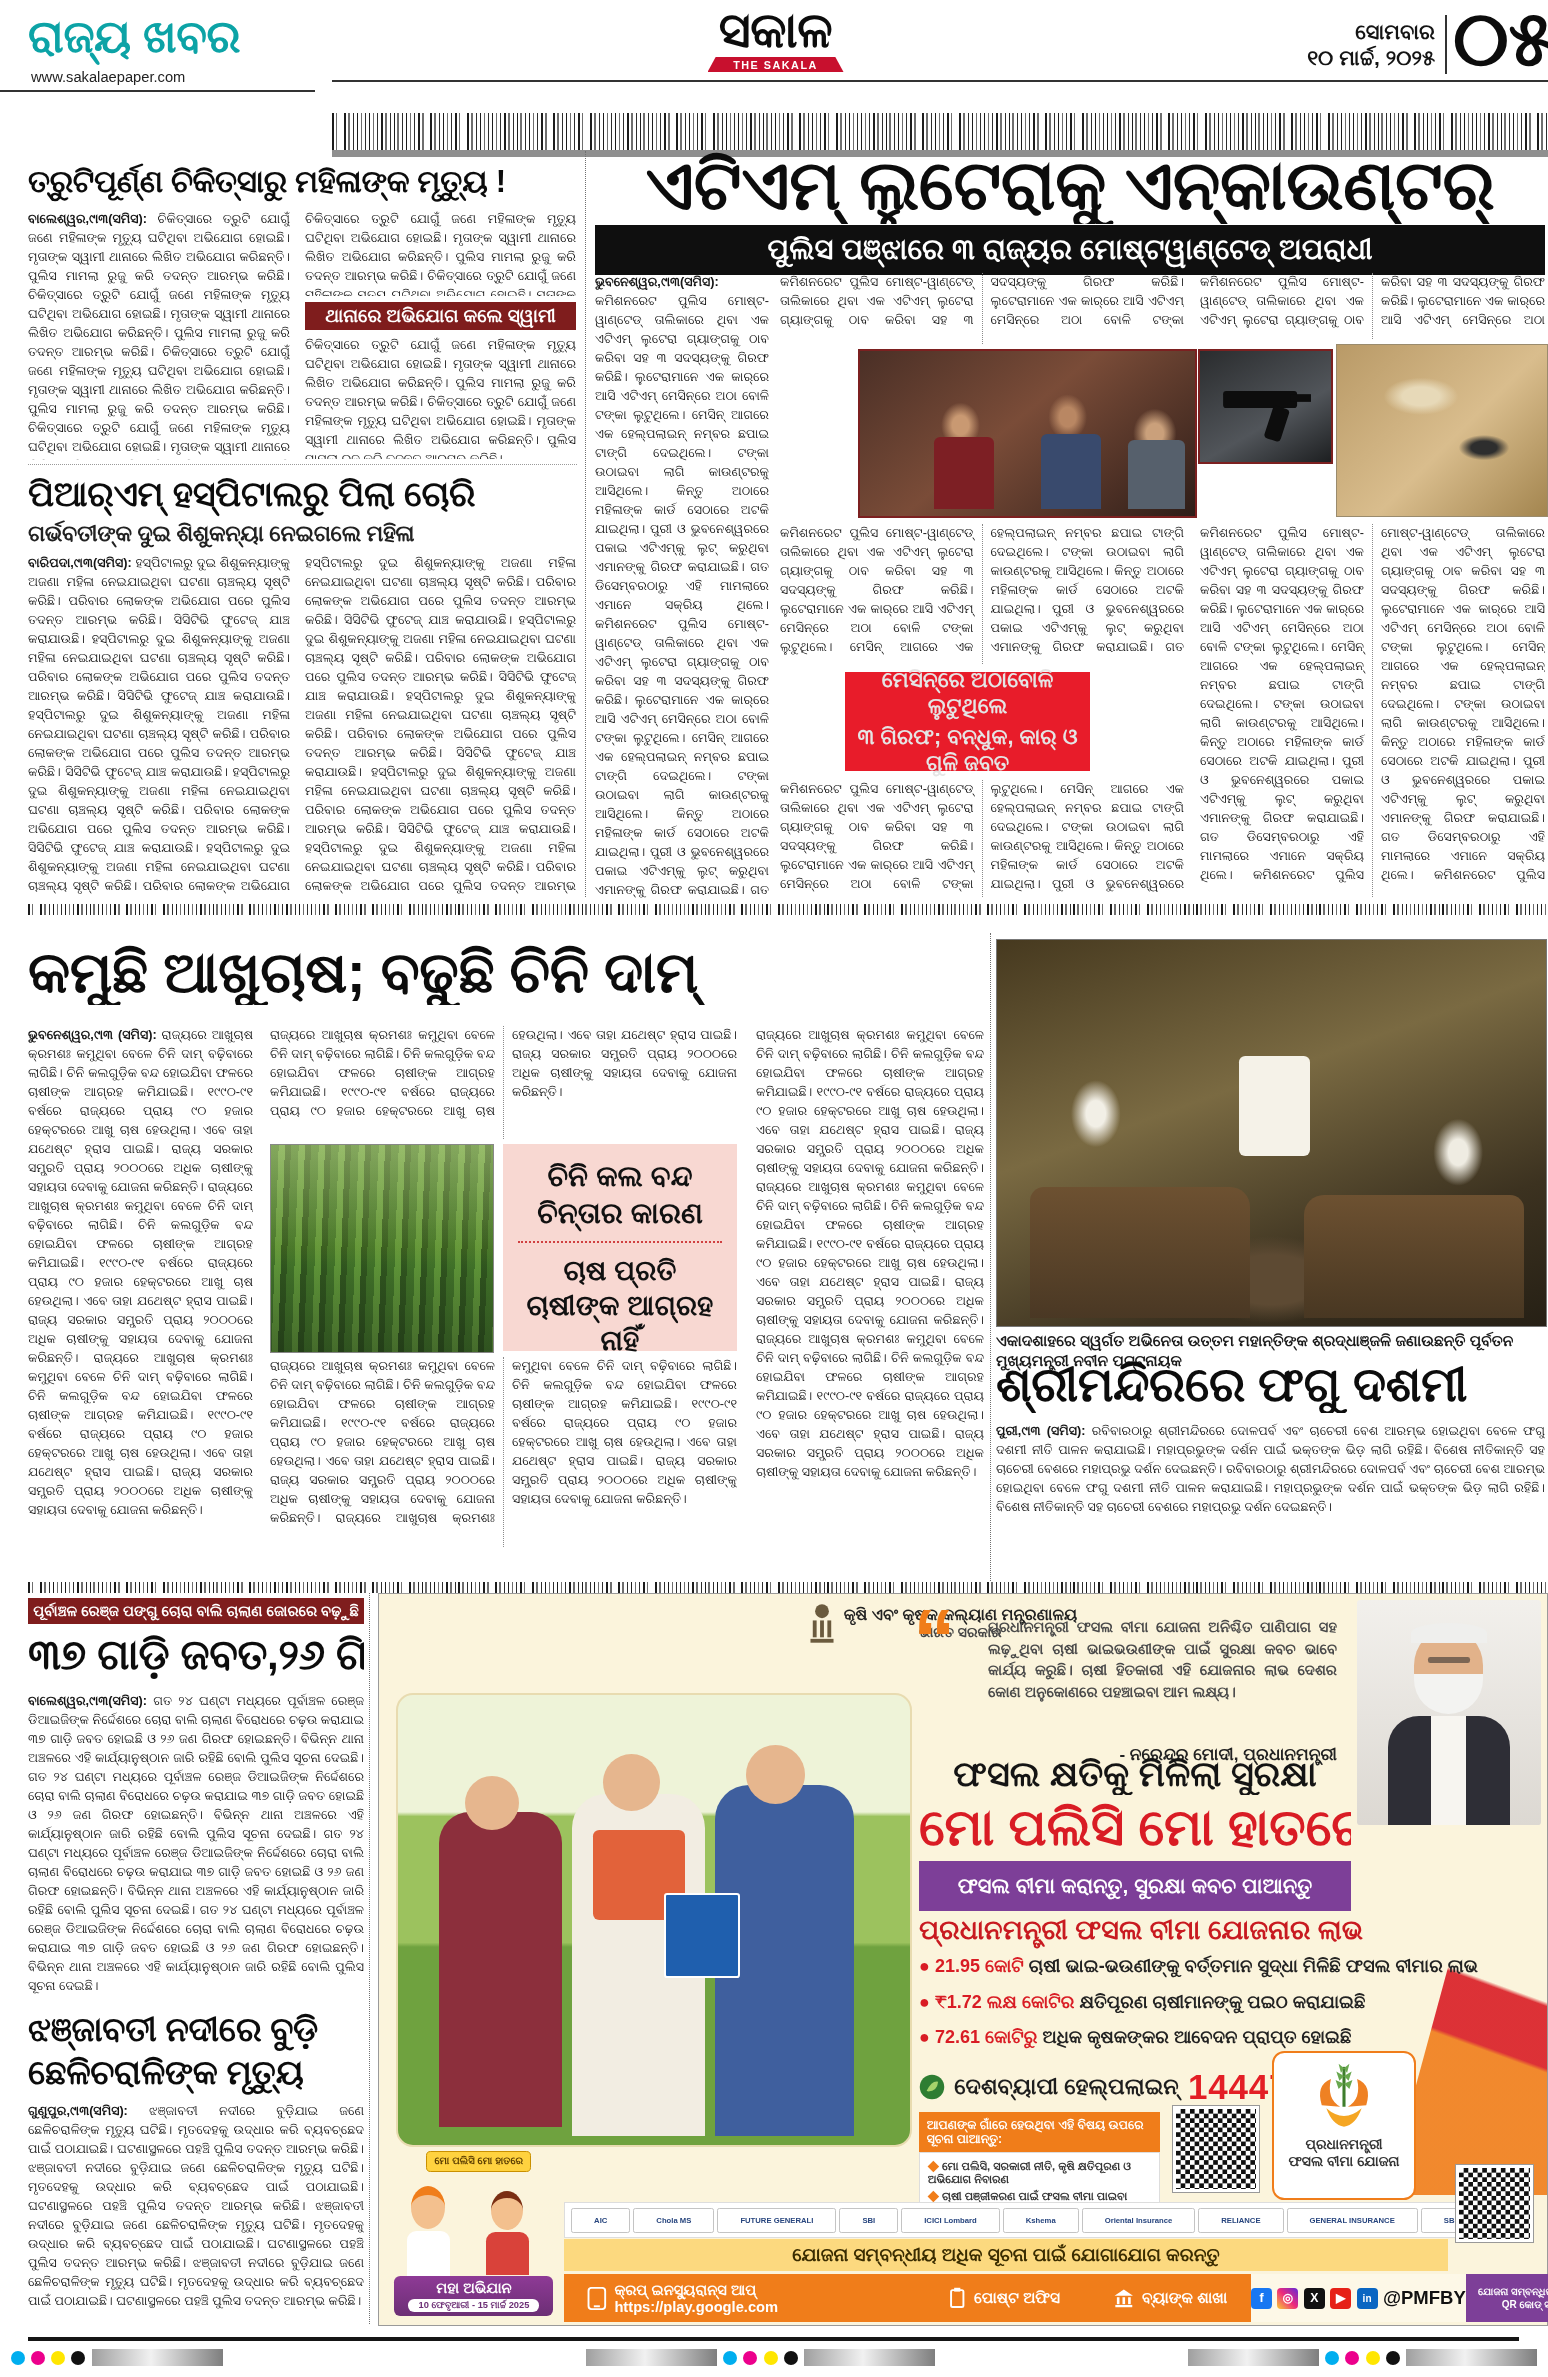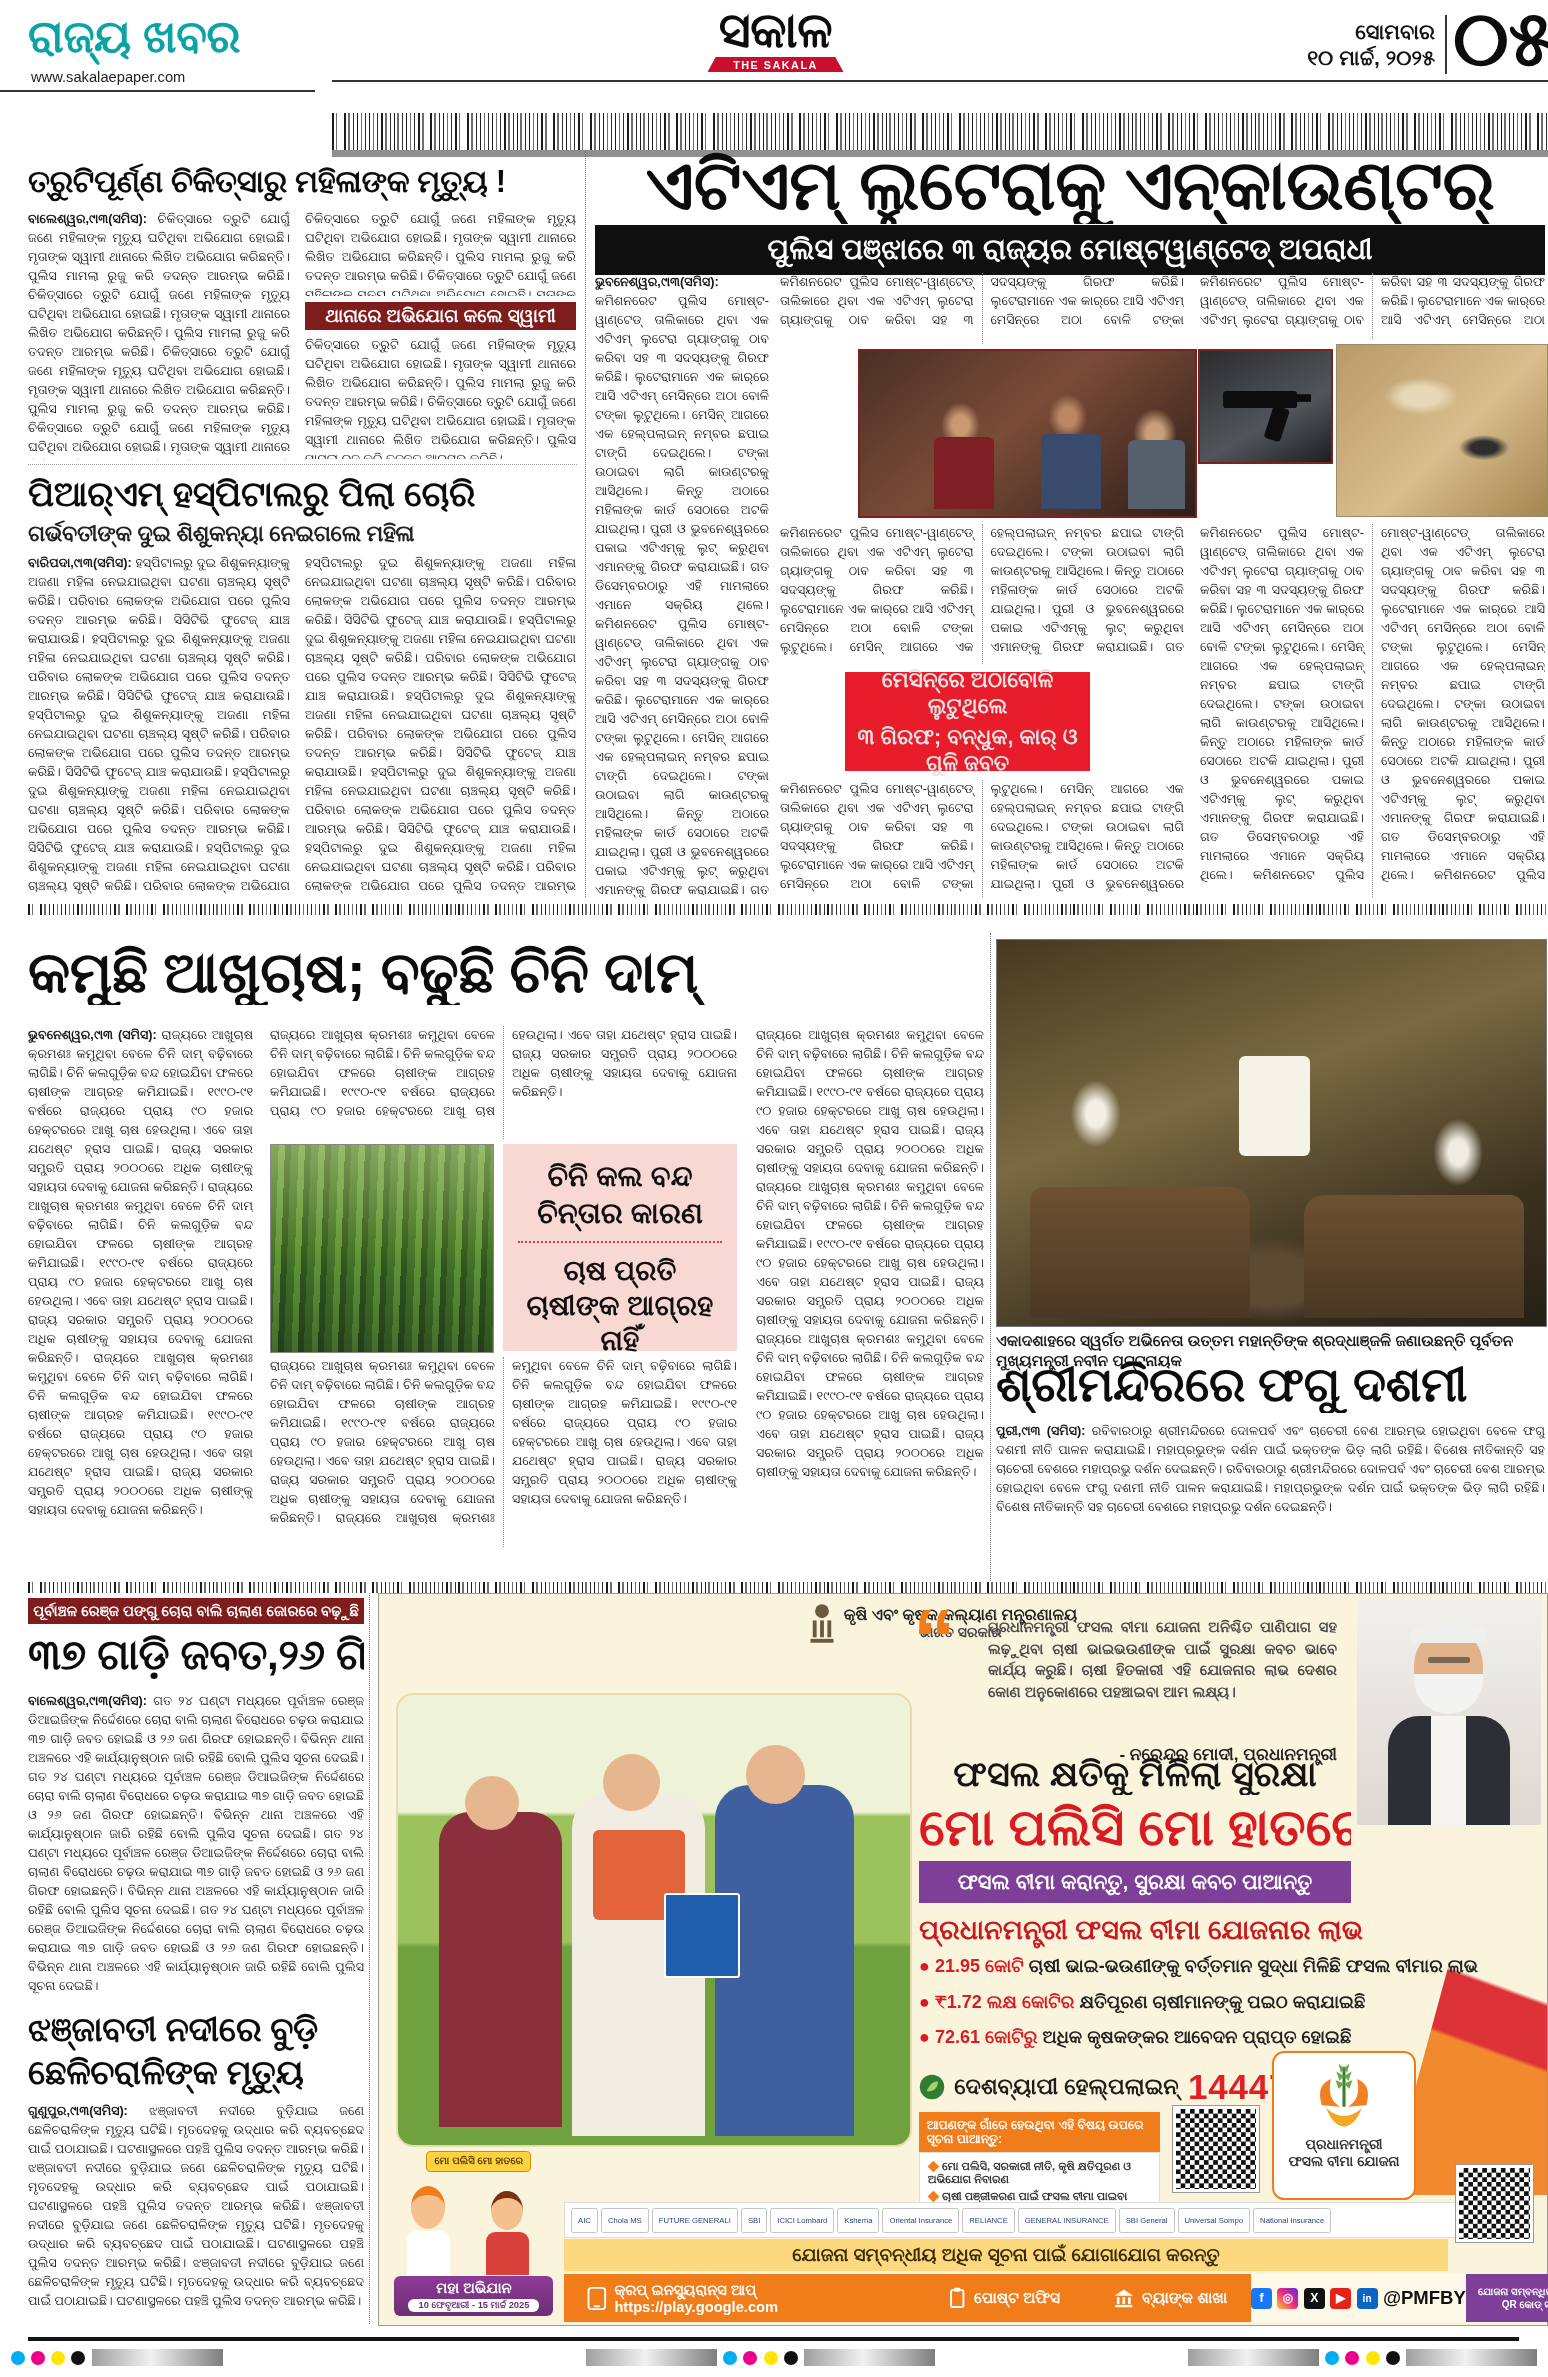--- a/index.html
+++ b/index.html
@@ -19,22 +19,22 @@
   .vdot{border-left:1.5px dotted #6f6f6f;width:0;}
   .hdot{border-top:1.5px dotted #9a9a9a;height:0;}
   .photo{background:#777;position:absolute;overflow:hidden;}
   .frame{border:2.3px solid #7c2020;}
   .redbox{background:#e81c2a;color:#e5e5e5;font-weight:bold;text-align:center;}
   .pinkbox{background:#f8d8d2;text-align:center;font-weight:bold;color:#111;}
   .cap{font-size:15.4px;font-weight:bold;color:#1a1a1a;}
   
   #ad{background:#fbf4dc;border:0.8px solid #9a9a9a;}
   .adp{position:absolute;}
-  .chip{display:inline-flex;align-items:center;justify-content:center;height:23px;padding:0 6px;margin:2.3px 1.5px;
-        border:0.8px solid #c4c4c4;border-radius:2.3px;font-size:7.7px;font-weight:normal;color:#27457e;background:#fff;white-space:nowrap;}
+  .chip{display:inline-flex;align-items:center;justify-content:center;height:23px;padding:0 22px;margin:2.3px 1.5px;
+        border:0.8px solid #c4c4c4;border-radius:2.3px;font-size:7.7px;font-weight:bold;color:#27457e;background:#fff;white-space:nowrap;}
   .qr{background:repeating-conic-gradient(#101010 0% 25%,#fff 0% 50%) 0 0/9.3px 9.3px;border:3.1px solid #fff;outline:0.8px solid #999;}
   .sq{width:21px;height:21px;border-radius:3.9px;display:flex;align-items:center;justify-content:center;
       color:#fff;font-weight:bold;font-size:12.3px;}
   .regbar{width:131px;height:17px;background:linear-gradient(90deg,#9f9f9f,#f1f1f1 45%,#7e7e7e);}
   .dot{width:14px;height:14px;border-radius:50%;}
   .figure-head{position:absolute;border-radius:50%;background:#e6b68e;}
 </style>
 </head>
 <body>
 
@@ -243,21 +243,21 @@
       <div style="position:absolute;left:34%;top:22%;width:26%;height:76%;background:#f2ede2;border-radius:34px 34px 0 0;"></div>
       <div class="figure-head" style="left:40%;top:13%;width:57px;height:57px;"></div>
       <div style="position:absolute;left:38%;top:30%;width:18%;height:20%;background:#e2623a;border-radius:6.2px;"></div>
       <div style="position:absolute;left:62%;top:20%;width:27%;height:78%;background:#3f5f9e;border-radius:34px 34px 0 0;"></div>
       <div class="figure-head" style="left:68%;top:11%;width:59px;height:59px;"></div>
       <div style="position:absolute;left:52%;top:44%;width:14%;height:18%;background:#1f5fae;border:2.3px solid #fff;border-radius:3.1px;"></div>
     </div>
 
     <div class="adp center" style="left:540px;top:160px;width:432px;font-size:35px;font-weight:bold;color:#141414;white-space:nowrap;overflow:hidden;">ଫସଲ କ୍ଷତିକୁ ମିଳିଲା ସୁରକ୍ଷା</div>
     <div class="adp center" style="left:540px;top:204px;width:432px;font-size:51px;font-weight:bold;color:#d91c24;white-space:nowrap;overflow:hidden;">ମୋ ପଲିସି ମୋ ହାତରେ</div>
-    <div class="adp center" style="left:540px;top:267px;width:432px;height:42px;background:#7d3f98;color:#fff;font-size:21px;font-weight:bold;
+    <div class="adp center" style="left:540px;top:267px;width:432px;height:50px;background:#7d3f98;color:#fff;font-size:21px;font-weight:bold;
                 display:flex;align-items:center;justify-content:center;">
       <span>ଫସଲ ବୀମା କରାନ୍ତୁ, ସୁରକ୍ଷା କବଚ ପାଆନ୍ତୁ</span>
     </div>
 
     <div class="adp" style="left:540px;top:321px;width:478px;font-size:27px;font-weight:bold;color:#c81a20;">ପ୍ରଧାନମନ୍ତ୍ରୀ ଫସଲ ବୀମା ଯୋଜନାର ଲାଭ</div>
     <div class="adp" style="left:540px;top:362px;width:602px;font-size:18px;color:#222;">
       <span style="color:#d91c24;">● </span><b style="color:#d91c24;">21.95 କୋଟି</b>
       <b>ଚାଷୀ ଭାଇ-ଭଉଣୀଙ୍କୁ ବର୍ତ୍ତମାନ ସୁଦ୍ଧା ମିଳିଛି ଫସଲ ବୀମାର ଲାଭ</b>
     </div>
     <div class="adp" style="left:540px;top:398px;width:602px;font-size:18px;color:#222;">

